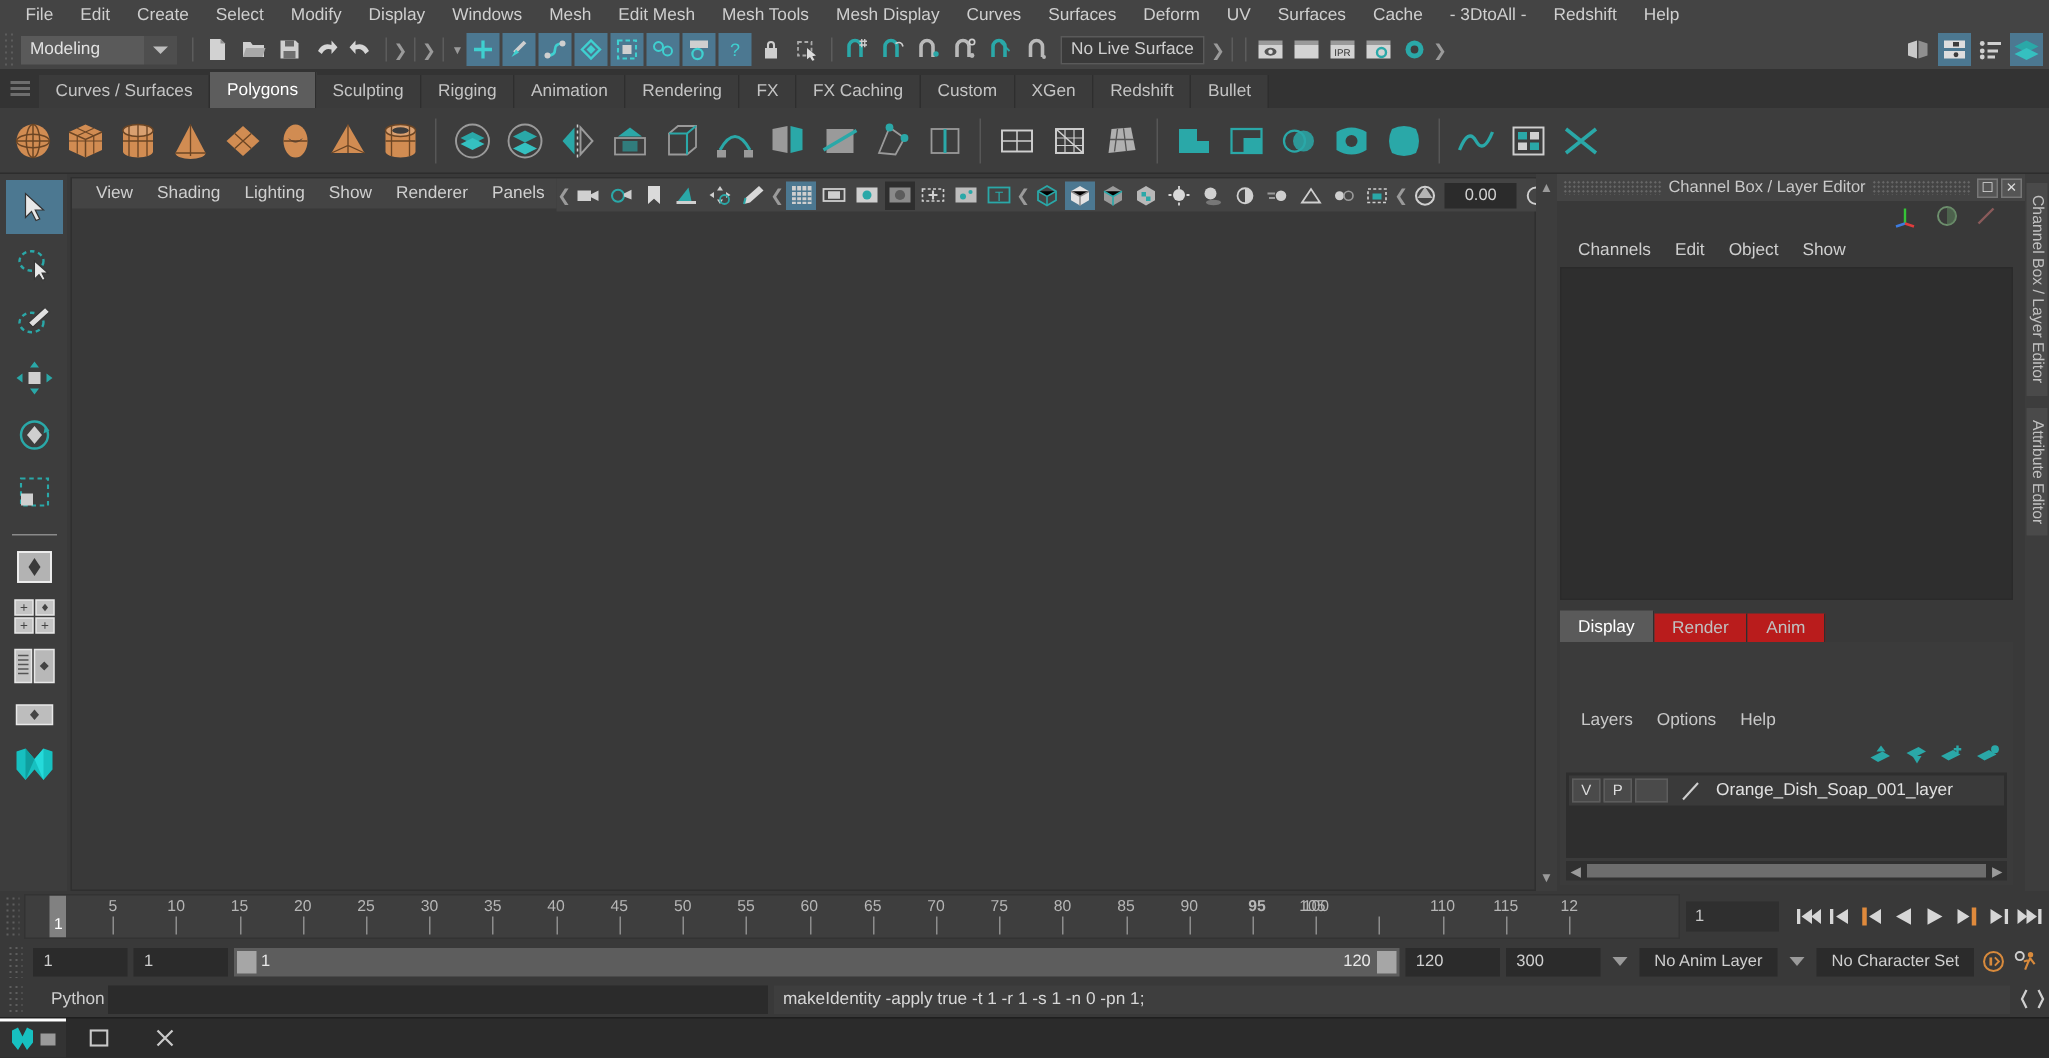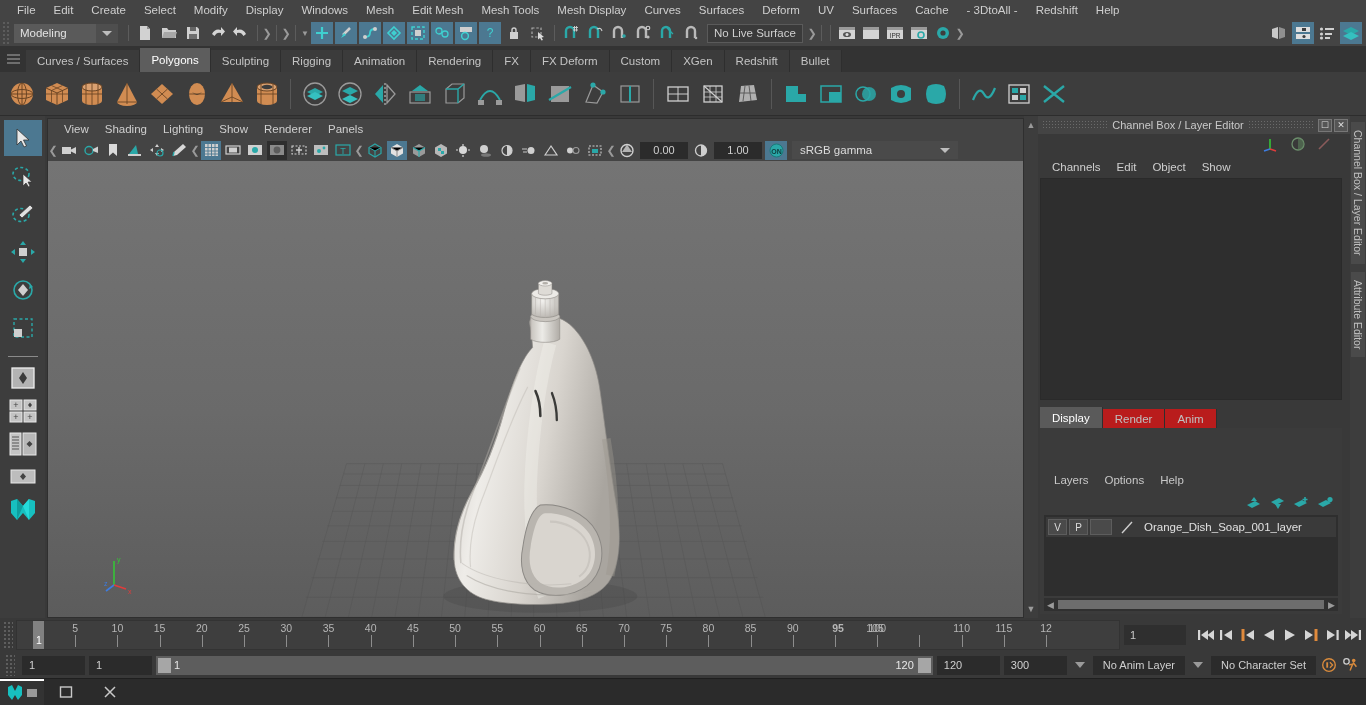--- a/index.html
+++ b/index.html
@@ -55,21 +55,21 @@
   
   .toolbox{ width:45px; background:#3d3d3d; display:flex;flex-direction:column;align-items:center;
             padding-top:4px; flex:0 0 45px; }
   .tbtn{ width:38px;height:36px; display:flex;align-items:center;justify-content:center; margin-bottom:2px;}
   .tbtn.sel{ background:#4c7891; }
   .tb-div{ width:30px;height:1px;background:#8a8a8a;margin:8px 0 6px; }
   .tbsmall{ width:38px;height:30px;display:flex;align-items:center;justify-content:center;margin-bottom:3px; }
 
   
   .viewcol{ flex:1 1 auto; display:flex; flex-direction:column; min-width:0; background:#393939; padding:2px 0 0 2px;}
-  .vpanel{ flex:1 1 auto; display:flex; flex-direction:column; border:1px solid #2f2f2f; min-height:0;}
+  .vpanel{ flex:1 1 auto; display:flex; border:1px solid #2f2f2f; min-height:0;}
   .vmenubar{ height:20px;background:#444;display:flex;align-items:center;padding-left:8px;flex:0 0 20px;}
   .vmenubar .mi{ padding:2px 8px;font-size:11.5px;color:#cfcfcf; }
   .vtoolbar{ height:22px;background:#444;display:flex;align-items:center;flex:0 0 22px; }
   .vb{ width:20px;height:19px;display:flex;align-items:center;justify-content:center;margin:0 1px;}
   .vb.on{ background:#4c7891; }
   .vb.dk{ background:#2e2e2e; }
   .numfield{ width:48px;height:17px;background:#2b2b2b;color:#d0d0d0;font-size:11px;
              display:flex;align-items:center;justify-content:center;margin:0 2px;}
   .gammabox{ width:140px;height:18px;background:#4a4a4a;color:#dcdcdc;font-size:11.5px;
              display:flex;align-items:center;padding-left:8px;margin-left:4px;}
@@ -408,21 +408,21 @@
         <div class="shelf-grip"></div>
       </div>
     <div id="shelf-tabs" style="display:flex;align-items:flex-end;">
         <div class="stab">Curves / Surfaces</div>
         <div class="stab active">Polygons</div>
         <div class="stab">Sculpting</div>
         <div class="stab">Rigging</div>
         <div class="stab">Animation</div>
         <div class="stab">Rendering</div>
         <div class="stab">FX</div>
-        <div class="stab">FX Deform</div>
+        <div class="stab">FX Caching</div>
         <div class="stab">Custom</div>
         <div class="stab">XGen</div>
         <div class="stab">Redshift</div>
         <div class="stab">Bullet</div>
       </div>
   </div>
 
   <div class="shelfrow">
     <div class="sico">
       <svg width="28" height="28" viewBox="0 0 28 28">
@@ -1276,20 +1276,31 @@
     </div>
     <div class="drop-arrow" style="margin-right:6px">
       <svg width="20" height="18" viewBox="0 0 20 18">
           <circle cx="5" cy="5" r="3" fill="none" stroke="#cfcfcf" stroke-width="1.4"></circle>
           <circle cx="13" cy="4" r="2" fill="#d88a3c"></circle>
           <path d="M13 6 L11 10 L9 15 M13 7 L16 11 M11 8 L8 9" stroke="#d88a3c" stroke-width="1.6" fill="none"></path>
         </svg>
     </div>
   </div>
 
+  <div class="cmdline">
+    <div class="ts-grip" style="height:20px"></div>
+    <div class="cmd-label">Python</div>
+    <div class="cmd-input"></div>
+    <div class="cmd-out">makeIdentity -apply true -t 1 -r 1 -s 1 -n 0 -pn 1;</div>
+    <div class="cmd-icn">
+      <svg width="18" height="16" viewBox="0 0 18 16">
+          <path d="M5 2 L2 8 L5 14 M13 2 L16 8 L13 14" fill="none" stroke="#cfcfcf" stroke-width="1.5"></path>
+        </svg>
+    </div>
+  </div>
 
   <div class="taskbar">
     <div class="tk active">
       <svg width="20" height="18" viewBox="0 0 20 18">
           <path d="M3 3 L7 1 L10 7 L13 1 L17 3 L17 11 L13 16 L10 11 L7 16 L3 11Z" fill="#17c0c0"></path>
         </svg>
       <svg width="13" height="12" viewBox="0 0 13 12" style="margin-left:1px">
           <rect x="1" y="2" width="10" height="8" fill="#9a9a9a"></rect>
         </svg>
     </div>

